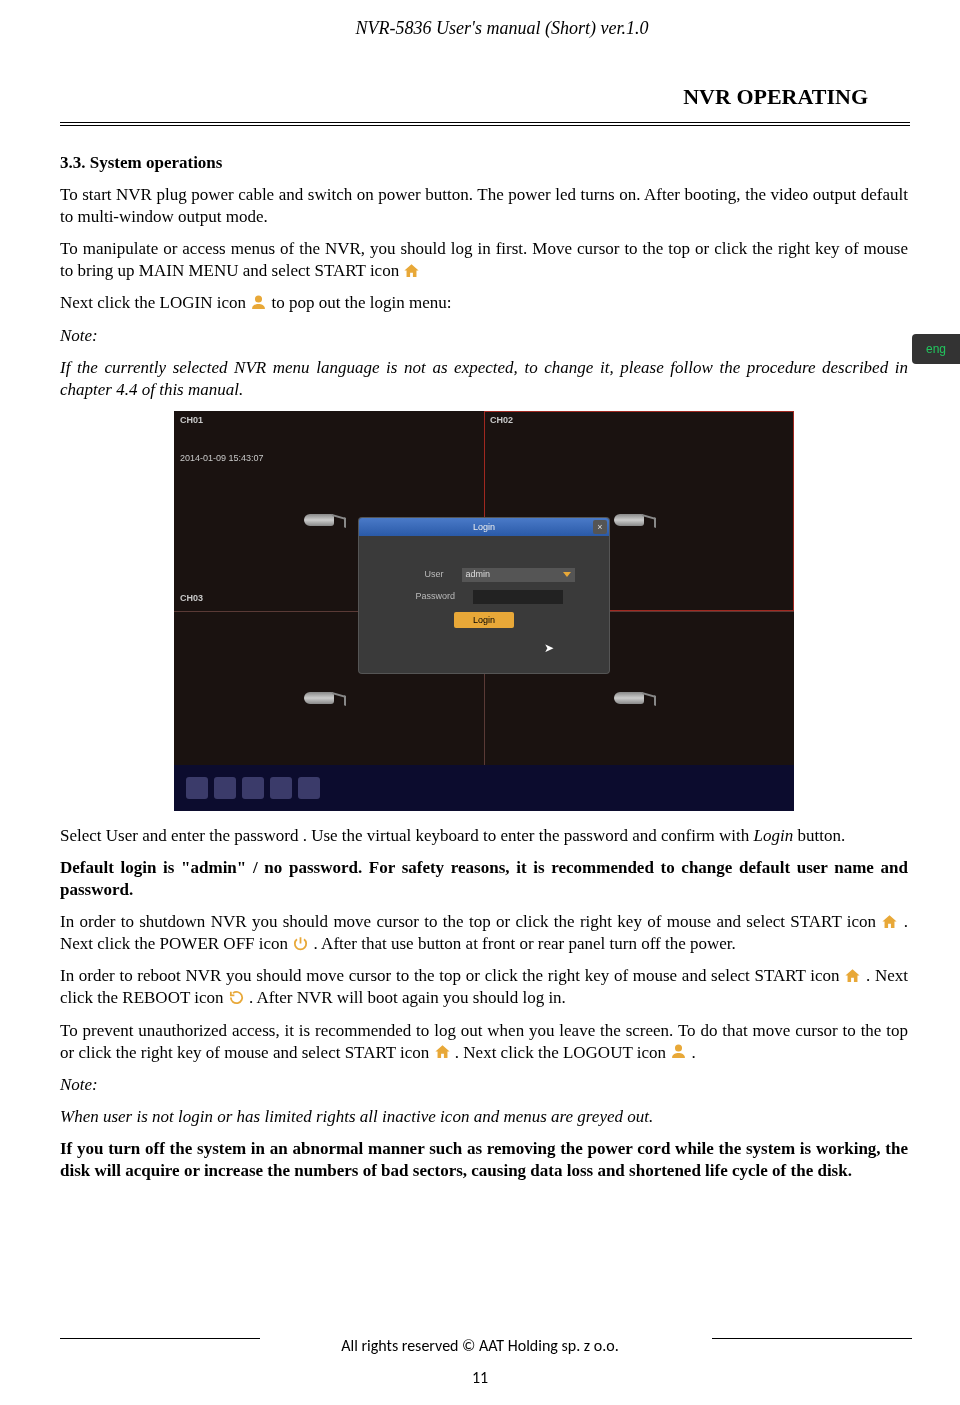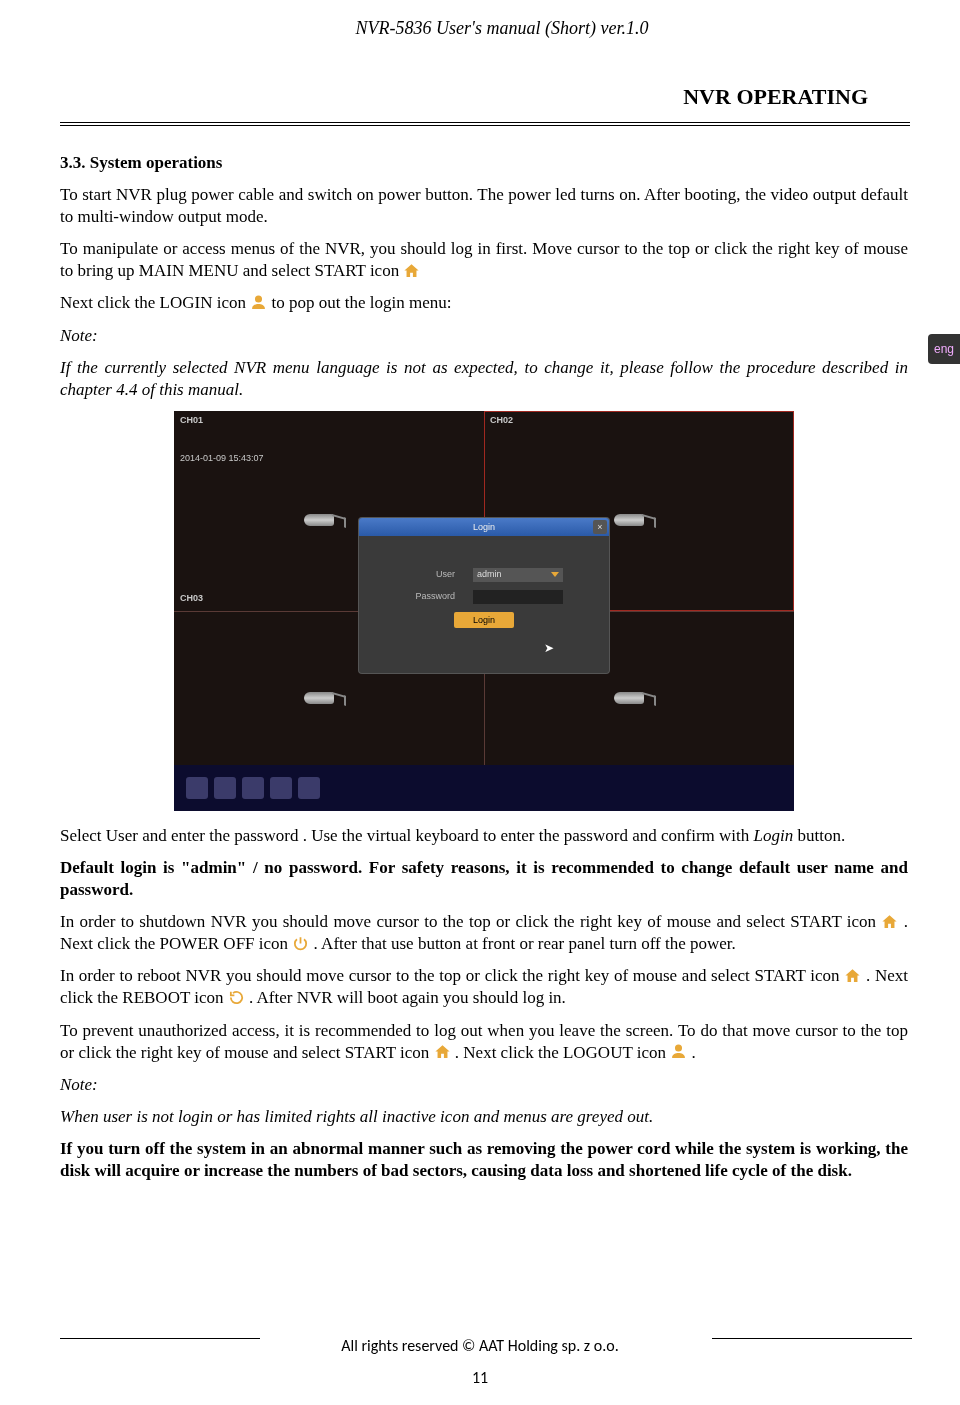--- a/index.html
+++ b/index.html
@@ -57,24 +57,24 @@
       vertical-align: middle;
       width: 17px; height: 17px;
       position: relative;
       top: -2px;
     }
     .eng-tab {
       position: absolute;
       right: 0;
       top: 334px;
       background: #333;
-      color: #f0abfc;
+      color: #22c55e;
       font-size: 12px;
       font-family: Arial, sans-serif;
-      padding: 8px 6px;
+      padding: 8px 14px;
       border-radius: 4px 0 0 4px;
     }
     
     .nvr-figure {
       width: 620px;
       height: 400px;
       margin: 8px auto 14px auto;
       background: #1a1210;
       position: relative;
       overflow: hidden;
@@ -106,21 +106,21 @@
     }
     .login-win .titlebar {
       height:18px; background:linear-gradient(#4a7ac8,#2a5aa8);
       color:#eee; font-size:9px; text-align:center; line-height:18px;
       border-radius:3px 3px 0 0; position:relative;
     }
     .login-win .titlebar .close{position:absolute; right:2px; top:2px; width:14px; height:14px; background:#555; color:#ddd;font-size:9px; line-height:14px; text-align:center; border-radius:2px;}
     .login-win .body { padding:32px 20px 10px 20px; color:#bbb; font-size:9px;}
     .login-win .row{display:flex; align-items:center; gap:18px; margin-bottom:8px; justify-content:center;}
     .login-win .lbl{width:50px; text-align:right;}
-    .login-win .sel{ width:90px; height:14px; background:#555; color:#ddd; padding:0 4px; display:flex; align-items:center; justify-content:space-between;}
+    .login-win .sel{ width:113px; height:14px; background:#555; color:#ddd; padding:0 4px; display:flex; align-items:center; justify-content:space-between;}
     .login-win .sel .tri{ width:0;height:0;border-left:4px solid transparent;border-right:4px solid transparent;border-top:5px solid #e8a838;}
     .login-win .pw{ width:90px; height:14px; background:#222;}
     .login-win .btn{ width:60px; height:16px; background:#e8a838; color:#000; font-size:9px; text-align:center; line-height:16px; margin:4px auto 0 auto; border-radius:2px;}
     .cursor{position:absolute; color:#fff; font-size:12px;}
     .footer-rule {
       position:absolute; bottom:66px; left:60px; right:48px; height:1px;
     }
     .footer-rule > div{ position:absolute; height:1px; background:#000; top:0;}
     .footer-rule .l{ left:0; width:200px;}
     .footer-rule .r{ right:0; width:200px;}

